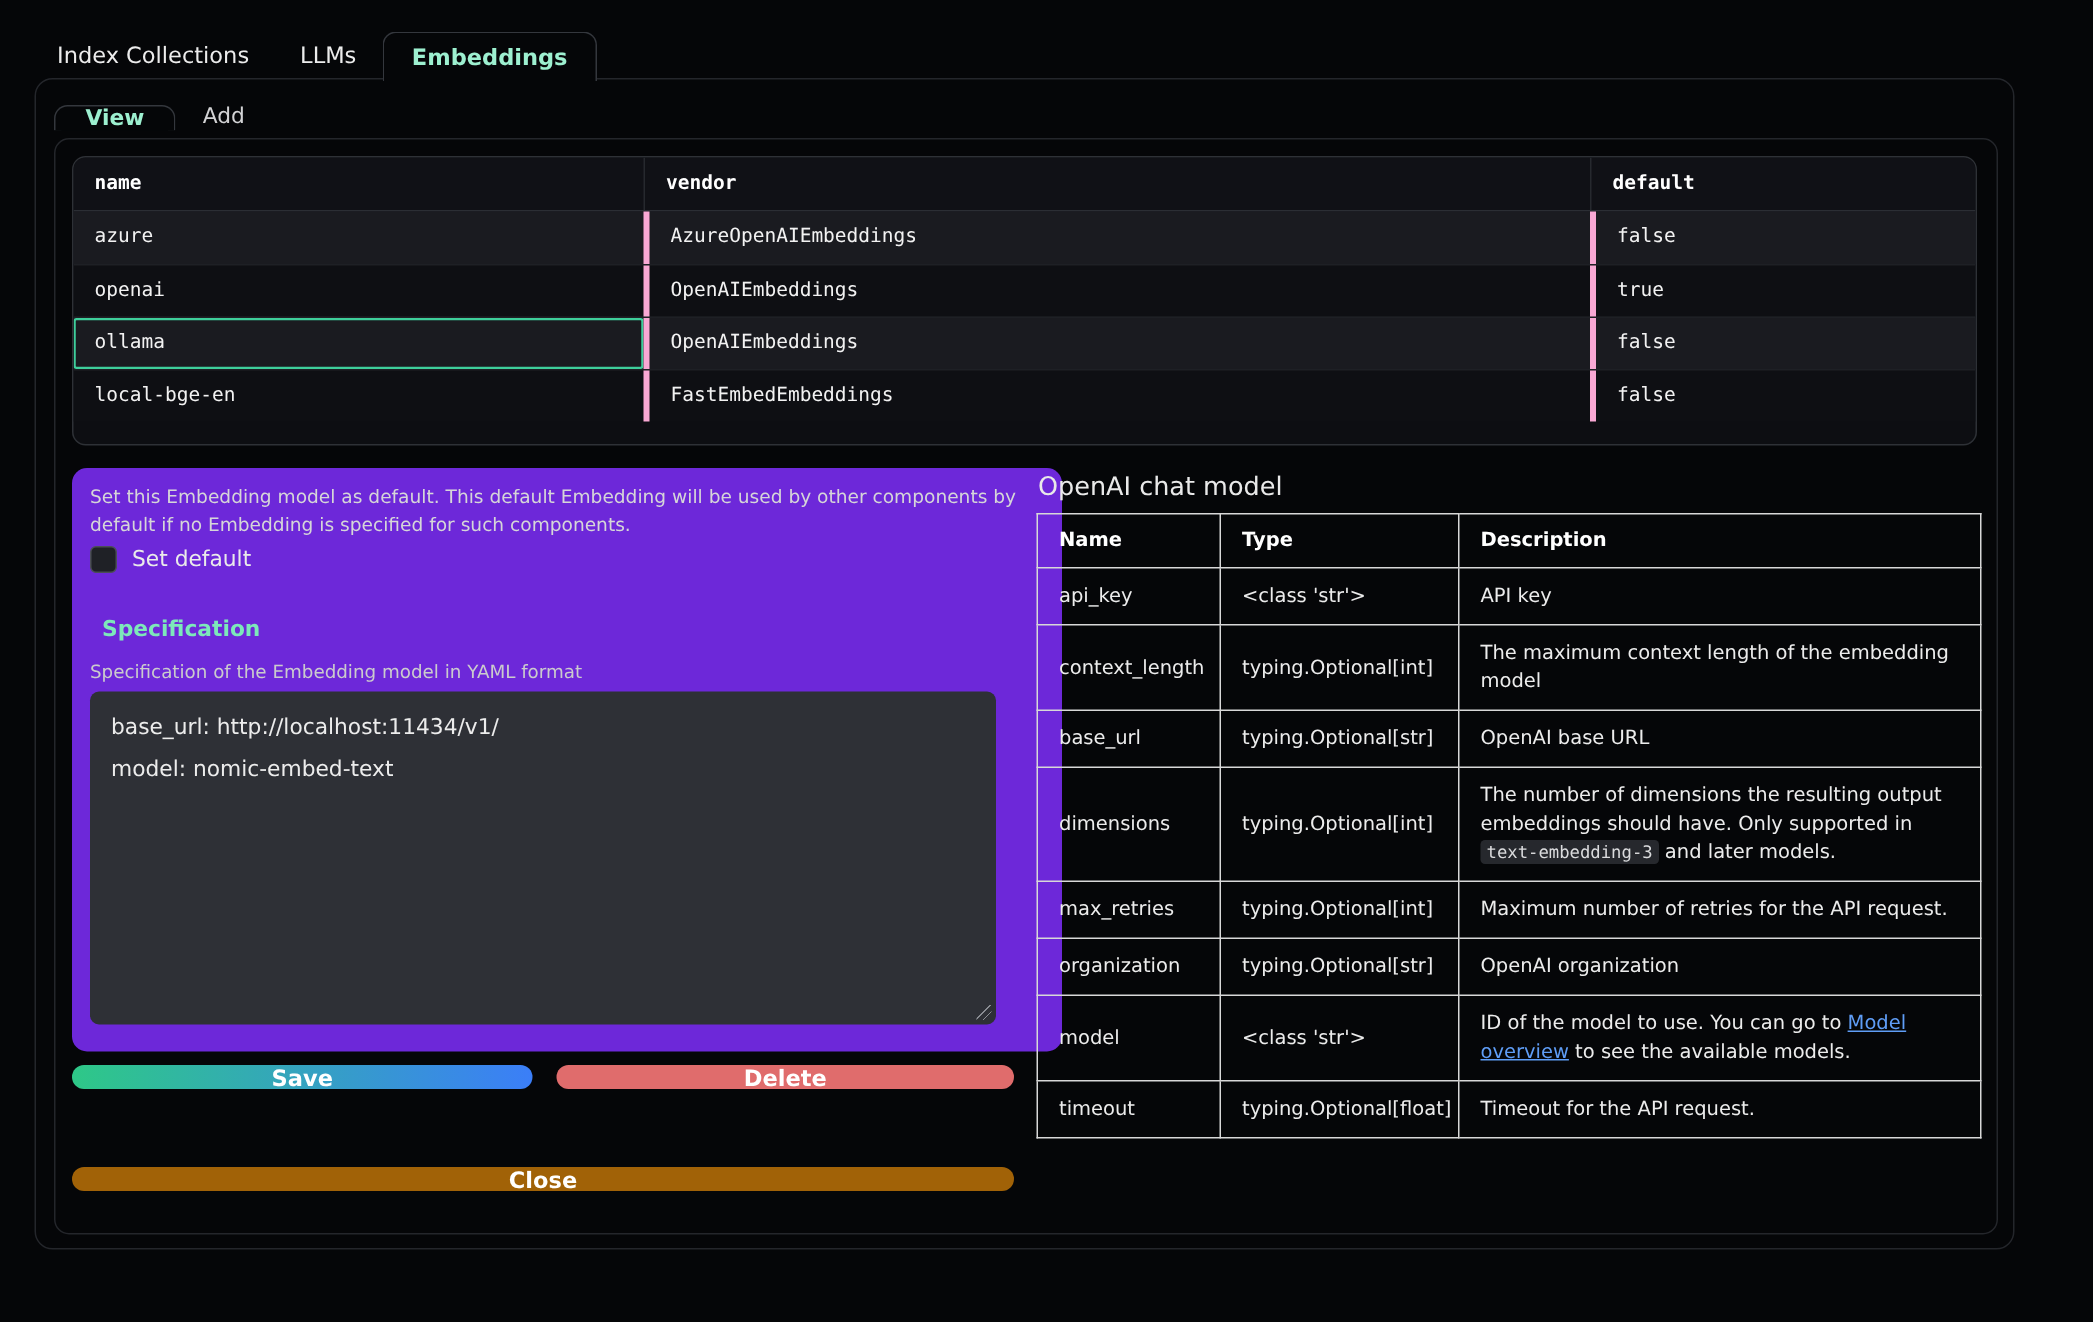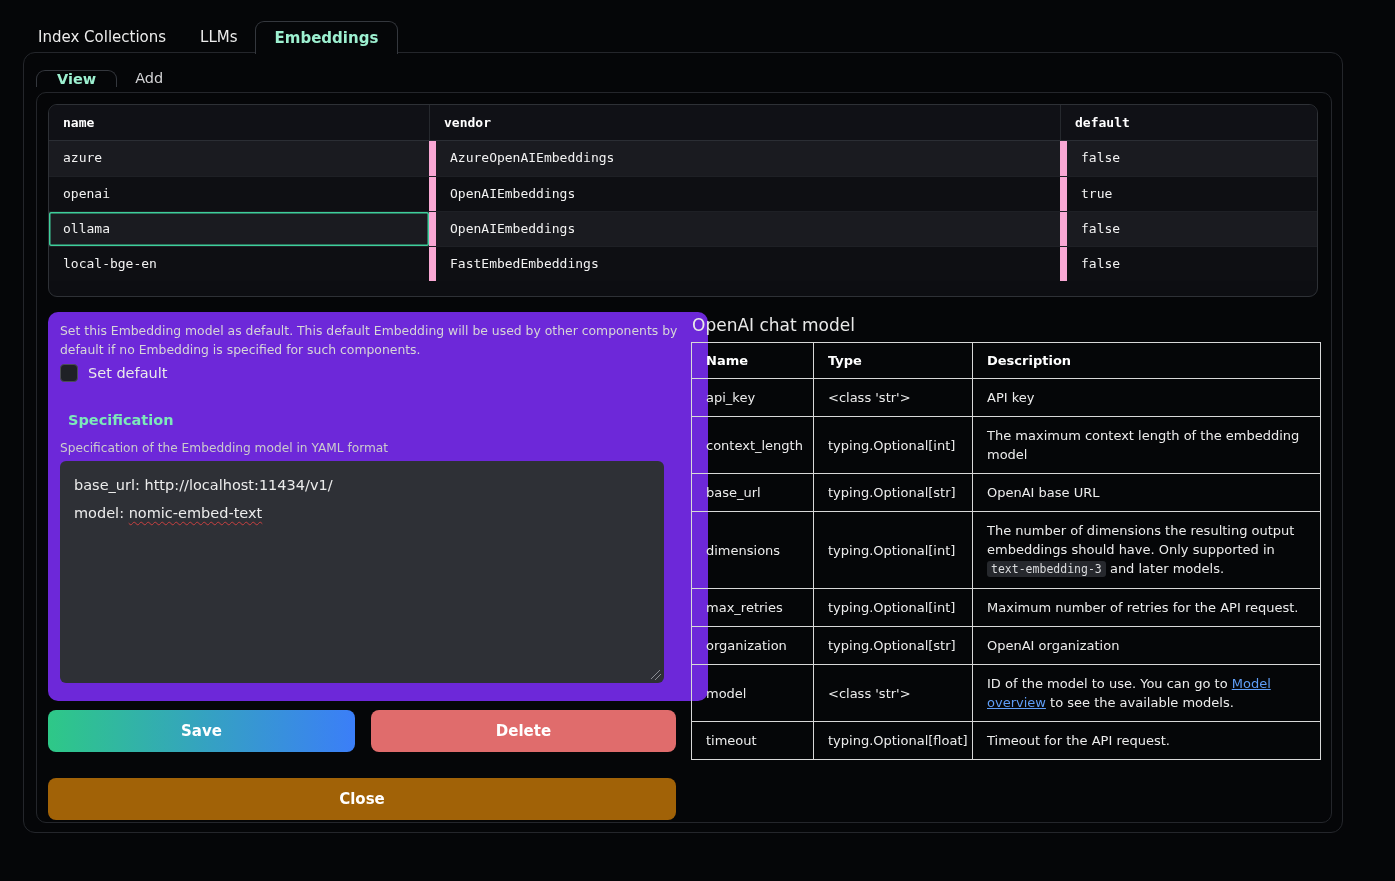--- a/index.html
+++ b/index.html
@@ -23,38 +23,38 @@
   
   .df-container { position:absolute; left:48px; top:104px; width:1270px; height:193px; border:1px solid #2e3136; border-radius:9px; background:#0d0e12; overflow:hidden; z-index:2; font-family:"DejaVu Sans Mono","Liberation Mono",monospace; }
   .df-header { display:grid; grid-template-columns:380px 631px 1fr; height:36px; background:#101116; border-bottom:1px solid #2b2e34; }
   .df-hcell { font-size:13px; font-weight:bold; color:#ffffff; line-height:35px; padding-left:14px; }
   .df-hcell + .df-hcell { border-left:1px solid #26292e; }
   .df-row { display:grid; grid-template-columns:380px 631px 1fr; height:35px; }
   .df-row + .df-row { border-top:1px solid #1e2025; }
   .row-odd  { background:#1a1b20; }
   .row-even { background:#0e0f13; }
   .df-cell { font-size:13px; color:#f2f2f2; line-height:34px; padding-left:14px; position:relative; }
-  .df-cell + .df-cell { border-left:7px solid #f9a8d4; }
+  .df-cell + .df-cell { border-left:4px solid #f9a8d4; }
   .cell-selected { box-shadow:inset 0 0 0 1.5px #3ecf9b; border-radius:2px; }
 
   
   .form-panel { position:absolute; left:48px; top:312px; width:660px; height:389px; background:#6d28d9; border-radius:10px; z-index:2; }
   .help-text { position:absolute; left:12px; right:10px; top:9px; font-size:12.4px; line-height:1.55; color:#d6d6d8; }
   .checkbox-row { position:absolute; left:12px; top:52px; display:flex; align-items:center; cursor:pointer; }
   .checkbox-box { width:18px; height:18px; border:1.5px solid #4b4e56; border-radius:4px; background:#1f2126; }
   .checkbox-label { margin-left:10px; font-size:14.5px; color:#eaeaea; }
   .spec-heading { position:absolute; left:20px; top:100px; font-size:14.5px; font-weight:bold; color:#7de8ba; }
   .spec-help { position:absolute; left:12px; top:129px; font-size:12.2px; color:#cbcbcd; }
   .spec-box { position:absolute; left:12px; top:149px; width:604px; height:222px; background:#2e3036; border-radius:6px; padding:10px 14px; font-size:14.5px; line-height:28px; color:#ececec; cursor:text; overflow:hidden; }
-  .misspelled { text-decoration:underline; text-decoration-style:wavy; text-decoration-color:#c84040; text-decoration-thickness:1px; text-underline-offset:3px;margin-top:21px; }
+  .misspelled { text-decoration-style:wavy; text-decoration-color:#c84040; text-decoration-thickness:1px; text-underline-offset:3px;margin-top:21px; }
   .resize-handle { position:absolute; right:3px; bottom:3px; width:10px; height:10px; background:
      linear-gradient(135deg, transparent 0 45%, #8a8d93 45% 50%, transparent 50% 70%, #8a8d93 70% 75%, transparent 75%); cursor:nwse-resize; }
 
   
-  .btn { position:absolute; height:42px; border:none; border-radius:8px; font-family:inherit; font-size:15px; font-weight:bold; color:#ffffff; cursor:pointer; z-index:2; }
+  .btn { position:absolute; height:16px; border:none; border-radius:8px; font-family:inherit; font-size:15px; font-weight:bold; color:#ffffff; cursor:pointer; z-index:2; }
   .btn-save { left:48px; top:710px; width:307px; background:linear-gradient(90deg,#2ec887,#3b7ef8); }
   .btn-delete { left:371px; top:710px; width:305px; background:#e06c6c; }
   .btn-close { left:48px; top:778px; width:628px; background:#a16207; }
 
   
   .info-title { position:absolute; left:692px; top:315px; font-size:17px; color:#e9e9e9; z-index:2; }
   .info-table { position:absolute; left:691px; top:342px; width:629px; border-collapse:collapse; z-index:2; table-layout:fixed; }
   .info-table th, .info-table td { border:1px solid #d8d8d8; font-size:13px; color:#ececec; padding:9px 14px; text-align:left; vertical-align:middle; line-height:19px; }
   .info-table th { font-weight:bold; color:#ffffff; height:36px; padding:8px 14px; }
   .col-name { width:122px; } .col-type { width:159px; } .col-desc { width:348px; }

